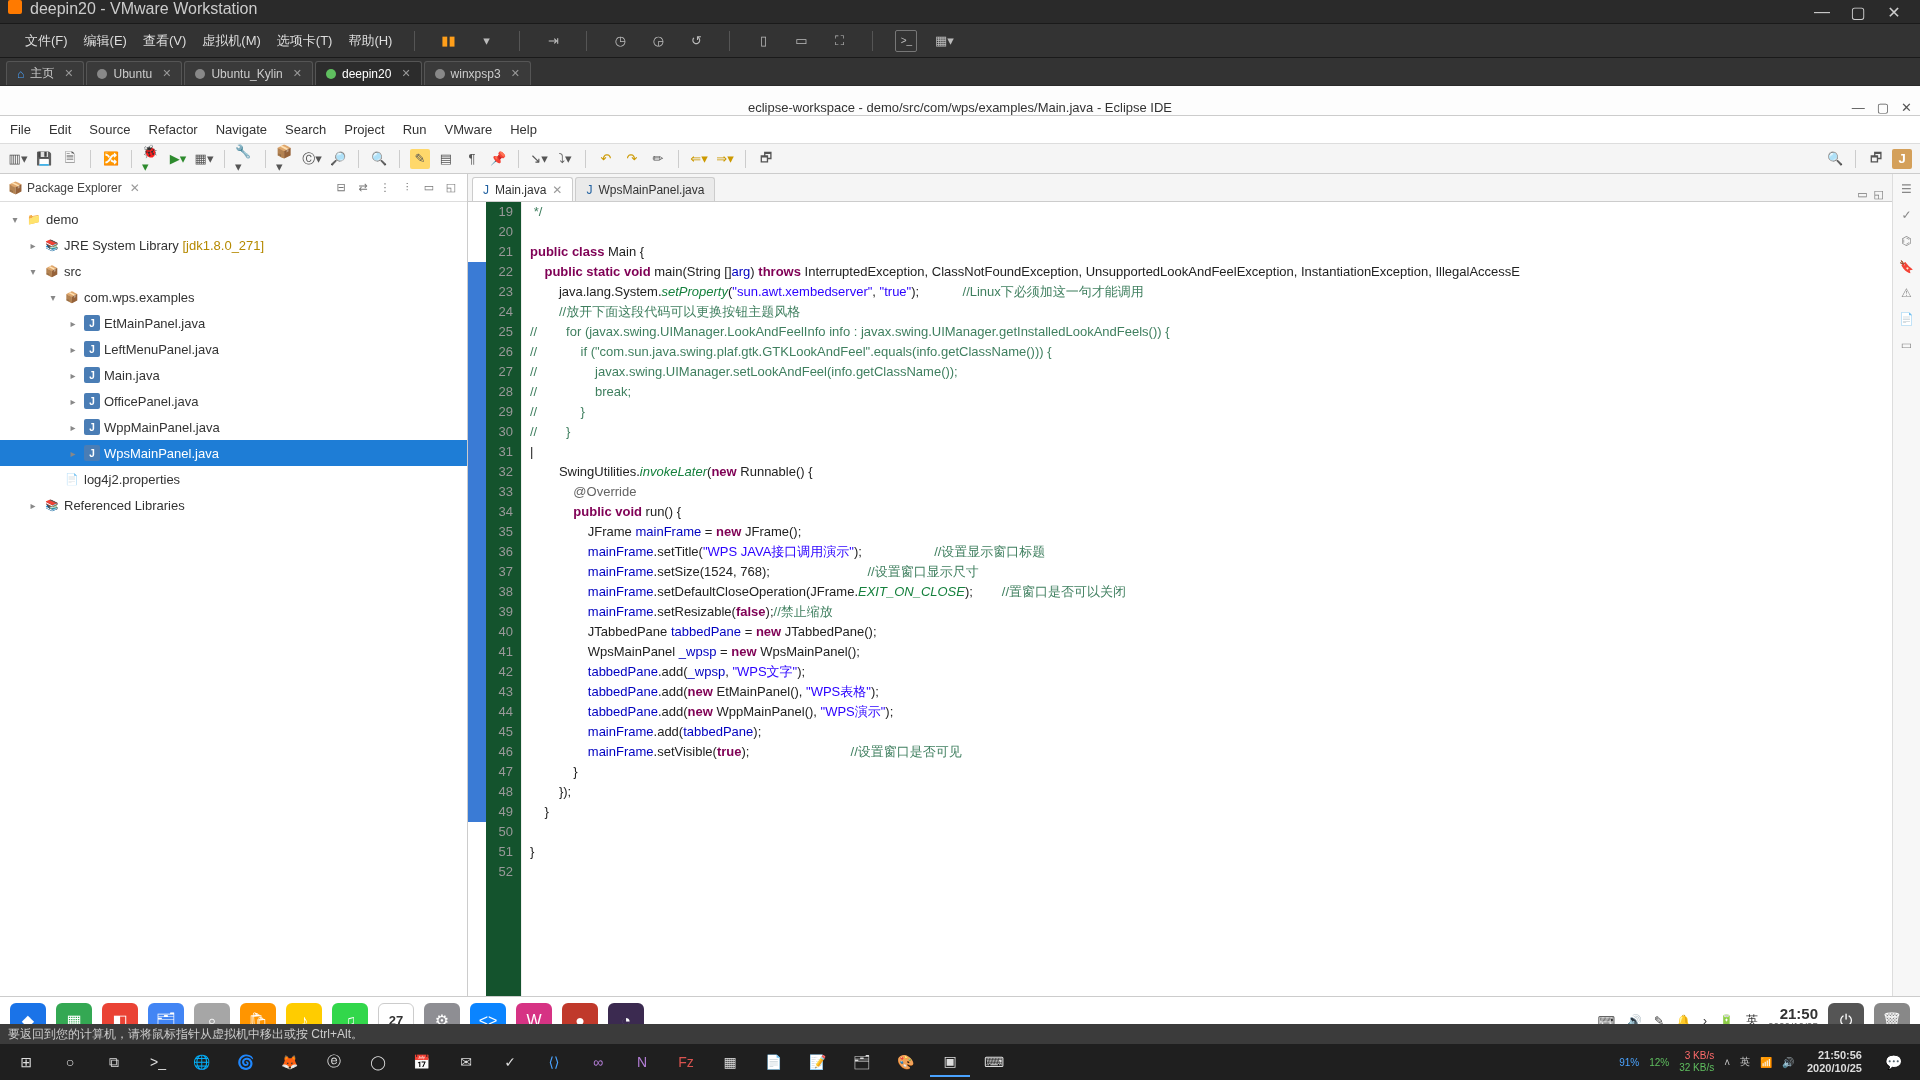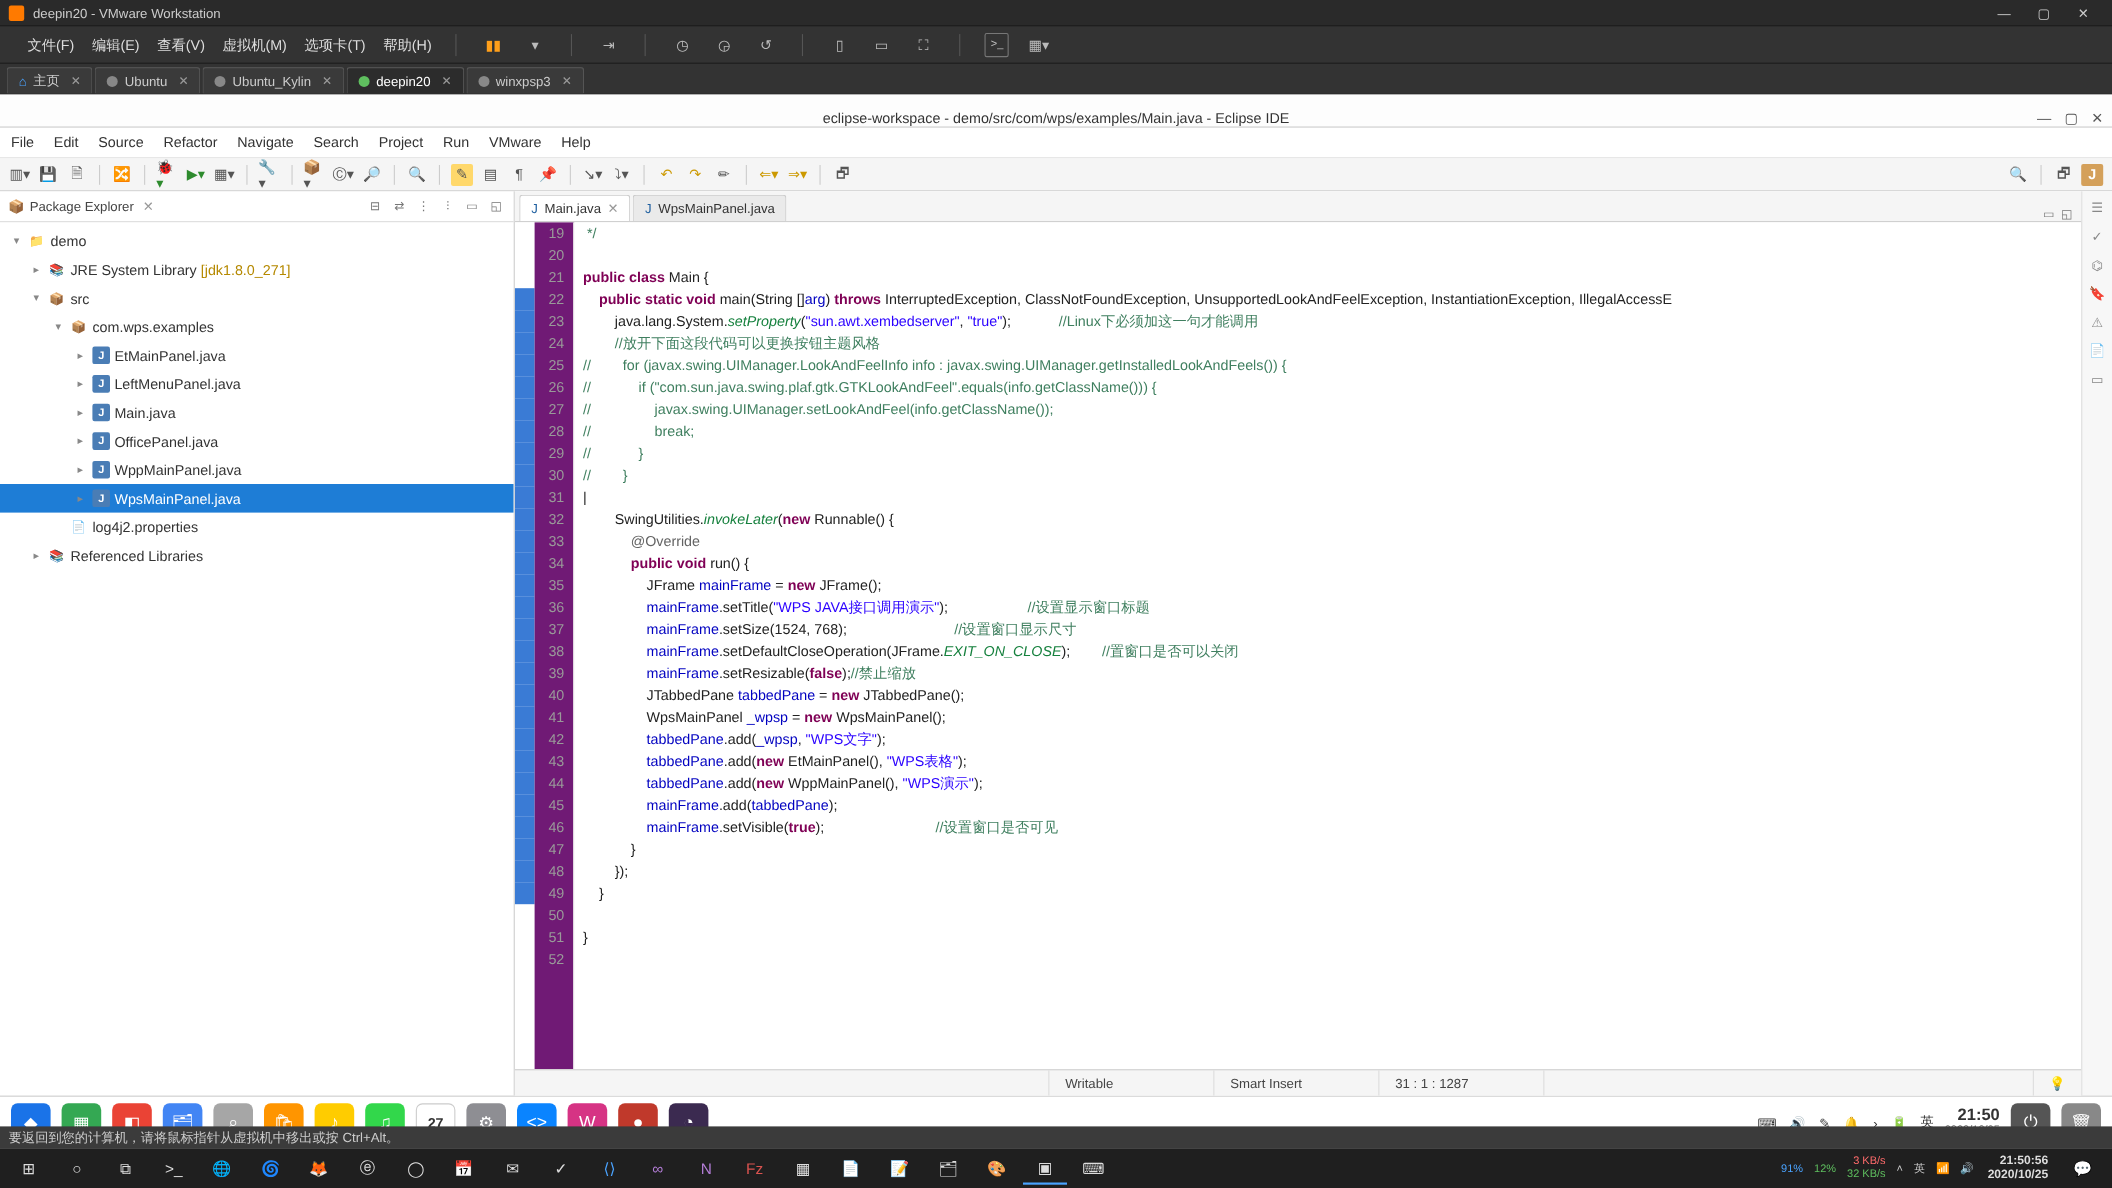--- a/index.html
+++ b/index.html
@@ -1,19 +1,19 @@
 <!DOCTYPE html>
 <html><head>
 <meta charset="utf-8">
 <style>
 * { margin:0; padding:0; box-sizing:border-box; font-family:"Segoe UI",Tahoma,sans-serif; }
 body { width:1920px; height:1080px; overflow:hidden; background:#2b2b2b; position:relative; }
 
 
-.vmware-titlebar { height:24px; background:#2a2a2a; color:#ccc; display:flex; align-items:center; padding:0 8px; font-size:12px; border-bottom:1px solid #1a1a1a; }
+.vmware-titlebar { height:24px; background:#2a2a2a; color:#ccc; display:flex; padding:0 8px; font-size:16px; border-bottom:1px solid #1a1a1a; }
 .vmware-titlebar .icon-sq { width:14px; height:14px; background:#ff7a00; margin-right:8px; border-radius:2px; }
 .vmware-titlebar .spacer { flex:1; }
 .vmware-titlebar .winbtn { width:36px; height:24px; display:flex; align-items:center; justify-content:center; color:#ccc; }
 .vmware-menubar { height:34px; background:#333; color:#ddd; display:flex; align-items:center; padding:0 25px; font-size:13px; gap:16px; border-bottom:1px solid #1a1a1a; }
 .vmware-menubar .sep { width:1px; height:20px; background:#555; margin:0 6px; }
 .vmware-menubar .tbtn { width:22px; height:22px; display:flex; align-items:center; justify-content:center; color:#bbb; }
 .vmware-tabs { height:28px; background:#333; display:flex; align-items:flex-end; padding-left:6px; gap:0; border-bottom:1px solid #2a2a2a; }
 .vmware-tabs .vtab { height:24px; padding:0 10px; display:flex; align-items:center; gap:6px; color:#ccc; font-size:12px; background:#3a3a3a; border:1px solid #555; border-bottom:none; border-radius:3px 3px 0 0; margin-right:2px; }
 .vmware-tabs .vtab.active { background:#2c2c2c; color:#fff; }
 .vmware-tabs .vtab .close-x { color:#999; font-size:11px; margin-left:4px; }
@@ -62,21 +62,21 @@
 .editor-tabs .etab { height:24px; padding:0 10px; display:flex; align-items:center; gap:6px; font-size:12px; color:#333; background:#eaeaea; border:1px solid #ccc; border-bottom:none; margin-right:2px; border-radius:3px 3px 0 0; }
 .editor-tabs .etab.active { background:#fff; }
 .editor-tabs .etab .fico { color:#2060a0; }
 .editor-tabs .etabspacer { flex:1; }
 .editor-tabs .eticons { display:flex; gap:6px; padding-right:8px; color:#777; font-size:11px; }
 
 .code-wrap { flex:1; display:flex; font-family:Consolas,Monaco,monospace; font-size:13px; line-height:20px; overflow:hidden; }
 .gutter-mark { width:18px; background:#fff; }
 .gutter-mark .m { height:20px; }
 .gutter-mark .m.blue { background:#3a7bd5; }
-.gutter-ln { width:36px; text-align:right; color:#999; padding-right:8px; background:#701a75; border-right:1px solid #eee; }
+.gutter-ln { width:36px; text-align:right; color:#999; padding-right:8px; background:#14532d; border-right:1px solid #eee; }
 .gutter-ln .ln { height:20px; }
 .code { flex:1; padding-left:8px; white-space:pre; color:#222; background:#fff; position:relative; }
 .code .row { height:20px; }
 .kw { color:#7f0055; font-weight:bold; }
 .str { color:#2a00ff; }
 .cm { color:#3f7f5f; }
 .fld { color:#0000c0; }
 .stc { color:#15803d; font-style:italic; }
 .ann { color:#646464; }
 
@@ -404,28 +404,20 @@
             <div class="ln">45</div>
             <div class="ln">46</div>
             <div class="ln">47</div>
             <div class="ln">48</div>
             <div class="ln">49</div>
             <div class="ln">50</div>
             <div class="ln">51</div>
             <div class="ln">52</div>
           </div>
         <div class="code" id="code"><div class="row"> <span class="cm">*/</span></div><div class="row"></div><div class="row"><span class="kw">public class</span> Main {</div><div class="row">    <span class="kw">public static void</span> main(String []<span class="fld">arg</span>) <span class="kw">throws</span> InterruptedException, ClassNotFoundException, UnsupportedLookAndFeelException, InstantiationException, IllegalAccessE</div><div class="row">        java.lang.System.<span class="stc">setProperty</span>(<span class="str">"sun.awt.xembedserver"</span>, <span class="str">"true"</span>);            <span class="cm">//Linux下必须加这一句才能调用</span></div><div class="row">        <span class="cm">//放开下面这段代码可以更换按钮主题风格</span></div><div class="row"><span class="cm">//        for (javax.swing.UIManager.LookAndFeelInfo info : javax.swing.UIManager.getInstalledLookAndFeels()) {</span></div><div class="row"><span class="cm">//            if ("com.sun.java.swing.plaf.gtk.GTKLookAndFeel".equals(info.getClassName())) {</span></div><div class="row"><span class="cm">//                javax.swing.UIManager.setLookAndFeel(info.getClassName());</span></div><div class="row"><span class="cm">//                break;</span></div><div class="row"><span class="cm">//            }</span></div><div class="row"><span class="cm">//        }</span></div><div class="row">|</div><div class="row">        SwingUtilities.<span class="stc">invokeLater</span>(<span class="kw">new</span> Runnable() {</div><div class="row">            <span class="ann">@Override</span></div><div class="row">            <span class="kw">public void</span> run() {</div><div class="row">                JFrame <span class="fld">mainFrame</span> = <span class="kw">new</span> JFrame();</div><div class="row">                <span class="fld">mainFrame</span>.setTitle(<span class="str">"WPS JAVA接口调用演示"</span>);                    <span class="cm">//设置显示窗口标题</span></div><div class="row">                <span class="fld">mainFrame</span>.setSize(1524, 768);                           <span class="cm">//设置窗口显示尺寸</span></div><div class="row">                <span class="fld">mainFrame</span>.setDefaultCloseOperation(JFrame.<span class="stc">EXIT_ON_CLOSE</span>);        <span class="cm">//置窗口是否可以关闭</span></div><div class="row">                <span class="fld">mainFrame</span>.setResizable(<span class="kw">false</span>);<span class="cm">//禁止缩放</span></div><div class="row">                JTabbedPane <span class="fld">tabbedPane</span> = <span class="kw">new</span> JTabbedPane();</div><div class="row">                WpsMainPanel <span class="fld">_wpsp</span> = <span class="kw">new</span> WpsMainPanel();</div><div class="row">                <span class="fld">tabbedPane</span>.add(<span class="fld">_wpsp</span>, <span class="str">"WPS文字"</span>);</div><div class="row">                <span class="fld">tabbedPane</span>.add(<span class="kw">new</span> EtMainPanel(), <span class="str">"WPS表格"</span>);</div><div class="row">                <span class="fld">tabbedPane</span>.add(<span class="kw">new</span> WppMainPanel(), <span class="str">"WPS演示"</span>);</div><div class="row">                <span class="fld">mainFrame</span>.add(<span class="fld">tabbedPane</span>);</div><div class="row">                <span class="fld">mainFrame</span>.setVisible(<span class="kw">true</span>);                            <span class="cm">//设置窗口是否可见</span></div><div class="row">            }</div><div class="row">        });</div><div class="row">    }</div><div class="row"></div><div class="row">}</div><div class="row"></div></div>
-      </div>
-      <div class="eclipse-status">
-        <div class="cell first"></div>
-        <div class="cell spread">Writable</div>
-        <div class="cell spread">Smart Insert</div>
-        <div class="cell spread">31 : 1 : 1287</div>
-        <div class="cell" style="flex:1"></div>
-        <div class="cell" style="border:none;color:#c07000">💡</div>
       </div>
     </div>
 
     <div class="right-strip">
       <div class="rsico">☰</div>
       <div class="rsico">✓</div>
       <div class="rsico">⌬</div>
       <div class="rsico">🔖</div>
       <div class="rsico">⚠</div>
       <div class="rsico">📄</div>

